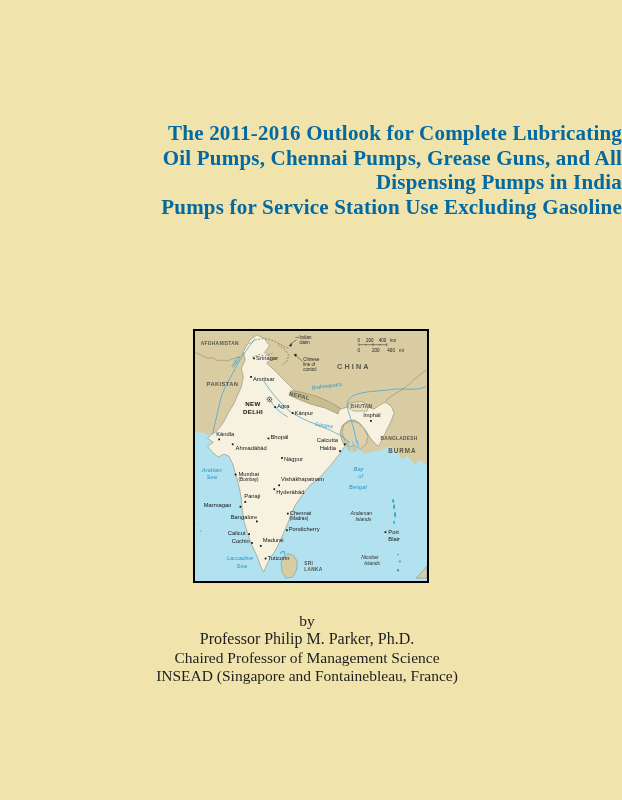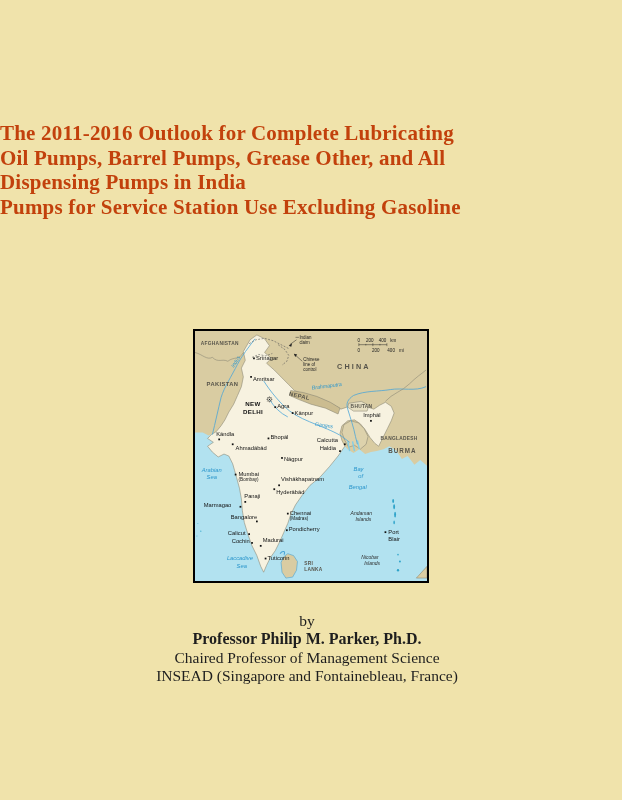--- a/index.html
+++ b/index.html
@@ -1,22 +1,22 @@
 <!DOCTYPE html>
 <html><head>
 <meta charset="utf-8">
 <style>
   html,body{margin:0;padding:0;}
   .cover{position:relative;width:622px;height:800px;background:#f0e3ab;overflow:hidden;
          font-family:"Liberation Serif",serif;}
-  .title{position:absolute;top:121px;left:0;right:7px;text-align:left;
-         font-weight:bold;font-size:21px;line-height:24.6px;color:#c2410c;letter-spacing:.2px;}
+  .title{position:absolute;top:121px;left:0;right:0;text-align:right;
+         font-weight:bold;font-size:21px;line-height:24.6px;color:#0369a1;letter-spacing:.2px;}
   .byline{position:absolute;top:612px;left:0;right:8px;text-align:center;
           font-size:15.5px;line-height:18.4px;color:#1e1e1e;}
-  .byline .author{font-weight:bold;font-size:16px;}
+  .byline .author{font-weight:normal;font-size:16px;}
   .map-frame{position:absolute;left:193px;top:329px;width:232px;height:250px;
              border:2px solid #000;background:#b2e2f0;}
   .map-frame svg{display:block;width:232px;height:250px;}
   
   text{font-family:"Liberation Sans",sans-serif;}
   .c{fill:#57544a;font-weight:bold;font-size:6px;letter-spacing:.4px;}
   .c-sm{font-size:5px;letter-spacing:.3px;}
   .c-md{font-size:6.5px;letter-spacing:1px;}
   .c-lg{font-size:7.5px;letter-spacing:2.2px;}
   .t{fill:#141414;font-size:6px;}
@@ -28,21 +28,21 @@
   .a{fill:#222;font-size:4.6px;}
   .sc{fill:#222;font-size:4.7px;}
 </style>
 </head>
 <body>
 
 <div class="cover">
 
   <div class="title">
     <div>The 2011-2016 Outlook for Complete Lubricating</div>
-    <div>Oil Pumps, Barrel Pumps, Grease Other, and All</div>
+    <div>Oil Pumps, Chennai Pumps, Grease Guns, and All</div>
     <div>Dispensing Pumps in India</div>
     <div>Pumps for Service Station Use Excluding Gasoline</div>
   </div>
 
   <div class="map-frame">
     <svg id="map-svg" viewBox="0 0 240 256" preserveAspectRatio="none">
 
       <rect x="0" y="0" width="240" height="256" fill="#b2e2f0"></rect>
 
       <path fill="#d9cca2" stroke="none" d="M0,0 H240 V138 L233,132 227,137 220,128 214,131 208,122 201,118 195,121 188,123 182,124 176,126 170,121 164,125 158,121 154,117 146,119 138,118 130,113 120,108 110,106 100,104 90,103 80,102 70,101 60,100 50,100 40,101 30,104 22,104 14,107 8,104 0,104 Z"></path>

